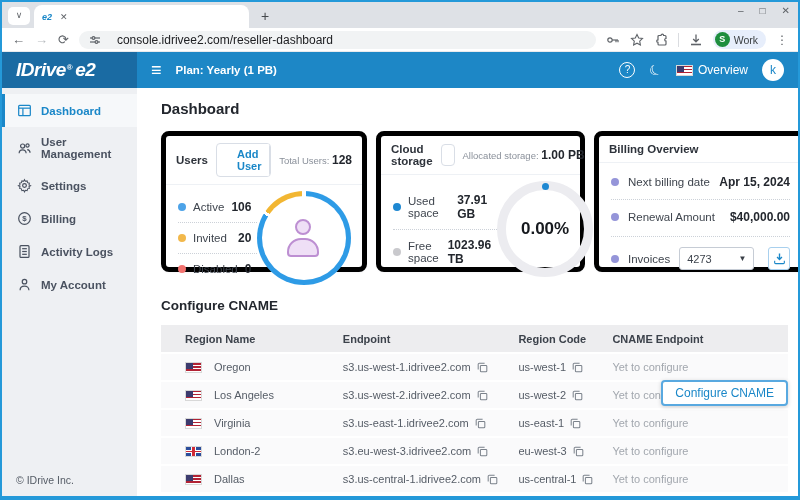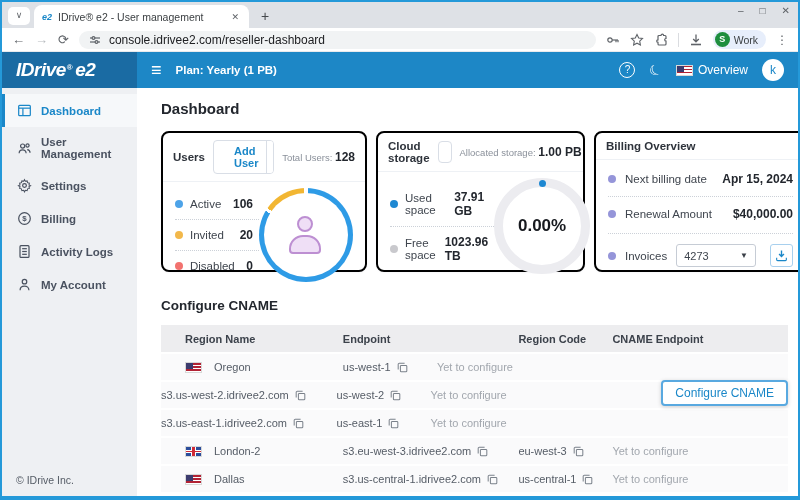--- a/index.html
+++ b/index.html
@@ -12,21 +12,21 @@
   .tab { height:23px; background:#fff; border-radius:8px 8px 0 0; display:flex; align-items:center; padding:0 8px; width:215px; gap:6px; }
   .favicon { color:#1a87c8; font-weight:bold; font-size:9px; font-style:italic; }
   .tab-title { font-size:10.5px; color:#3c4043; white-space:nowrap; overflow:hidden; flex:1; }
   .tab-close { font-size:9px; color:#5f6368; cursor:pointer; padding:2px; }
   .new-tab { width:24px; text-align:center; font-size:14px; color:#45494d; margin:0 0 4px 4px; cursor:pointer; }
   .win-controls { position:absolute; right:8px; top:3px; display:flex; gap:16px; color:#5f6368; font-size:10px; align-items:center; }
   .win-controls span { cursor:pointer; }
   .urlbar { height:24px; background:#fff; display:flex; align-items:center; padding:0 10px; gap:10px; border-bottom:1px solid #e8eaed; flex:none; }
   .nav-ic { color:#5f6368; font-size:13px; cursor:pointer; }
   .nav-ic.dis { color:#b8bcc0; }
-  .url-pill { flex:1; height:18px; background:#f1f3f4; border-radius:10px; display:flex; align-items:center; padding:0 10px; gap:8px; }
+  .url-pill { flex:1; height:18px; background:#f1f3f4; border-radius:10px; display:flex; align-items:center; padding:0 10px; gap:16px; }
   .url-text { font-size:12px; color:#202124; }
   .bar-ic { display:flex; align-items:center; cursor:pointer; }
   .divider { width:1px; height:14px; background:#dadce0; }
   .profile-pill { background:#e7eefb; border-radius:10px; height:19px; display:flex; align-items:center; gap:4px; padding:0 8px 0 2px; cursor:pointer; }
   .s-avatar { width:15px; height:15px; border-radius:50%; background:#1e8e3e; color:#fff; font-size:9px; font-weight:bold; text-align:center; line-height:15px; }
   .profile-name { font-size:10.5px; color:#3c4043;text-align:center; }
   .kebab { color:#5f6368; font-size:12px; letter-spacing:0; cursor:pointer; }
 
   
   .appheader { height:36px; display:flex; align-items:stretch; flex:none; }
@@ -47,21 +47,21 @@
   .side-item { display:flex; align-items:center; gap:9px; padding:9px 0 9px 12px; font-size:11.5px; font-weight:600; color:#4a5260; cursor:pointer; border-left:3px solid transparent; }
   .side-item .icon { display:flex; width:15px; color:#4a5260; }
   .side-item.active { color:#1a87c8; border-left-color:#1a87c8; background:#f6f8fa; }
   .side-item.active .icon { color:#1a87c8; }
   .side-footer { position:absolute; bottom:10px; left:14px; font-size:10.5px; color:#555c66; }
   .content { flex:1; background:#fff; padding:12px 8px 0 24px; overflow:hidden; position:relative; }
   .page-title { font-size:15px; font-weight:bold; color:#23272e; margin-bottom:14px; }
 
   
   .cards { display:flex; gap:9px; }
-  .card { border:2px solid #000000; border-radius:8px; background:#fff; height:141px; box-shadow:0 1px 2px rgba(40,60,90,.04); }
+  .card { border:5px solid #000000; border-radius:8px; background:#fff; height:141px; box-shadow:0 1px 2px rgba(40,60,90,.04); }
   .card-hd { display:flex; align-items:center; padding:7px 10px; border-bottom:1px solid #eef1f5; gap:8px; }
   .card-title { font-size:11.5px; font-weight:bold; color:#2e333b; }
   .btn-group { display:flex; border:1px solid #d9dee6; border-radius:4px; overflow:hidden;padding-left:12px; }
   .btn-group span { font-size:11px; font-weight:600; color:#1a87c8; padding:4px 8px; cursor:pointer; background:#fff; }
   .btn-group span + span { border-left:1px solid #d9dee6; }
   .hd-right { margin-left:auto; font-size:9.5px; color:#8a909a; white-space:nowrap; }
   .hd-right b { color:#23272e; font-size:12px; }
   .card-bd { display:flex; align-items:center; padding:6px 12px; }
   .legend { flex:1; }
   .leg-row { display:flex; align-items:center; gap:7px; padding:8px 6px 8px 0; font-size:11.5px; color:#3f454e; }
@@ -116,21 +116,20 @@
 </style>
 </head>
 <body>
 
 <div class="window">
 
   <div class="tabstrip">
     <div class="tab-search">∨</div>
     <div class="tab">
       <span class="favicon">e2</span>
-      <span class="tab-title">IDrive® e2 - User management</span>
       <span class="tab-close">✕</span>
     </div>
     <div class="new-tab">+</div>
     <div class="win-controls">
       <span>–</span>
       <span>□</span>
       <span>✕</span>
     </div>
   </div>
 
@@ -380,32 +379,45 @@
             <span class="c2">Endpoint</span>
             <span class="c3">Region Code</span>
             <span class="c4">CNAME Endpoint</span>
           </div>
         <div id="cname-body">
             <div class="t-row">
               <span class="c1">
                 <span class="flag us"></span>
                 <span>Oregon</span>
               </span>
+              <span class="c2">
+                <span>s3.us-west-1.idrivee2.com</span>
+                <span class="copy">
+                  <svg width="11" height="11" viewBox="0 0 12 12" fill="none" stroke="currentColor" stroke-width="1.1">
+                    <rect x="3.7" y="3.7" width="7" height="7" rx="1"></rect>
+                    <path d="M8.3 1.3H2.5a1.2 1.2 0 0 0-1.2 1.2v5.8"></path>
+                  </svg>
+                </span>
+              </span>
               <span class="c3">
                 <span>us-west-1</span>
                 <span class="copy">
                   <svg width="11" height="11" viewBox="0 0 12 12" fill="none" stroke="currentColor" stroke-width="1.1">
                     <rect x="3.7" y="3.7" width="7" height="7" rx="1"></rect>
                     <path d="M8.3 1.3H2.5a1.2 1.2 0 0 0-1.2 1.2v5.8"></path>
                   </svg>
                 </span>
               </span>
               <span class="c4">Yet to configure</span>
             </div>
             <div class="t-row">
+              <span class="c1">
+                <span class="flag us"></span>
+                <span>Los Angeles</span>
+              </span>
               <span class="c2">
                 <span>s3.us-west-2.idrivee2.com</span>
                 <span class="copy">
                   <svg width="11" height="11" viewBox="0 0 12 12" fill="none" stroke="currentColor" stroke-width="1.1">
                     <rect x="3.7" y="3.7" width="7" height="7" rx="1"></rect>
                     <path d="M8.3 1.3H2.5a1.2 1.2 0 0 0-1.2 1.2v5.8"></path>
                   </svg>
                 </span>
               </span>
               <span class="c3">
@@ -413,20 +425,24 @@
                 <span class="copy">
                   <svg width="11" height="11" viewBox="0 0 12 12" fill="none" stroke="currentColor" stroke-width="1.1">
                     <rect x="3.7" y="3.7" width="7" height="7" rx="1"></rect>
                     <path d="M8.3 1.3H2.5a1.2 1.2 0 0 0-1.2 1.2v5.8"></path>
                   </svg>
                 </span>
               </span>
               <span class="c4">Yet to configure</span>
             </div>
             <div class="t-row">
+              <span class="c1">
+                <span class="flag us"></span>
+                <span>Virginia</span>
+              </span>
               <span class="c2">
                 <span>s3.us-east-1.idrivee2.com</span>
                 <span class="copy">
                   <svg width="11" height="11" viewBox="0 0 12 12" fill="none" stroke="currentColor" stroke-width="1.1">
                     <rect x="3.7" y="3.7" width="7" height="7" rx="1"></rect>
                     <path d="M8.3 1.3H2.5a1.2 1.2 0 0 0-1.2 1.2v5.8"></path>
                   </svg>
                 </span>
               </span>
               <span class="c3">

